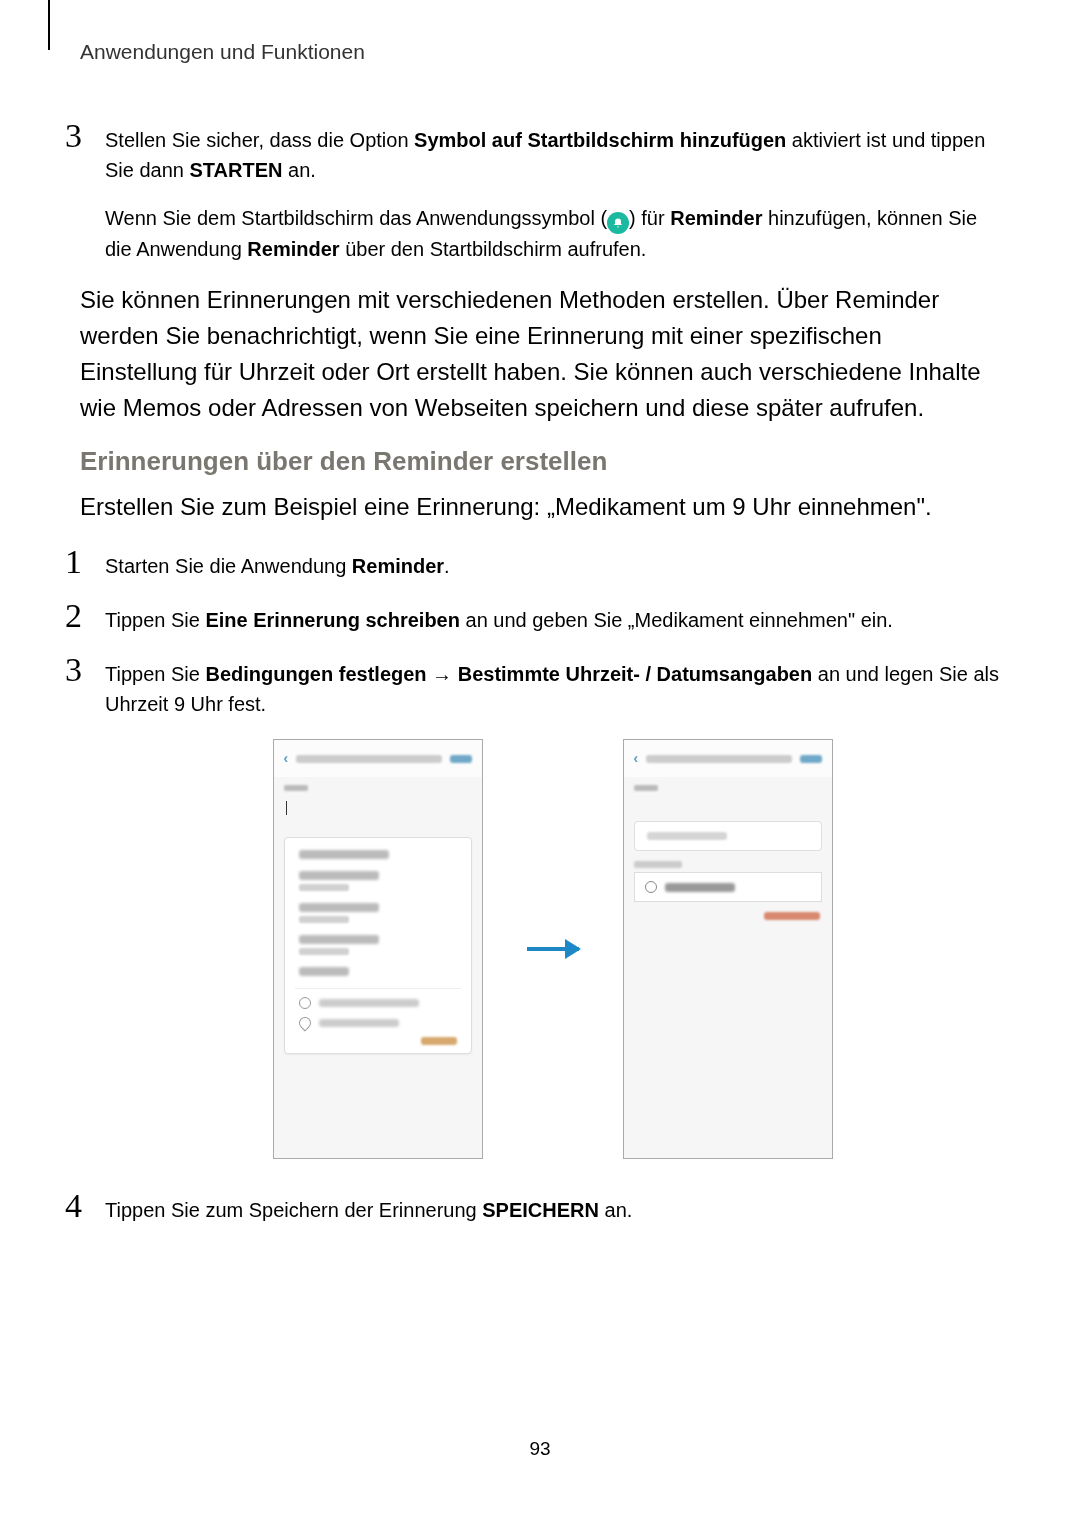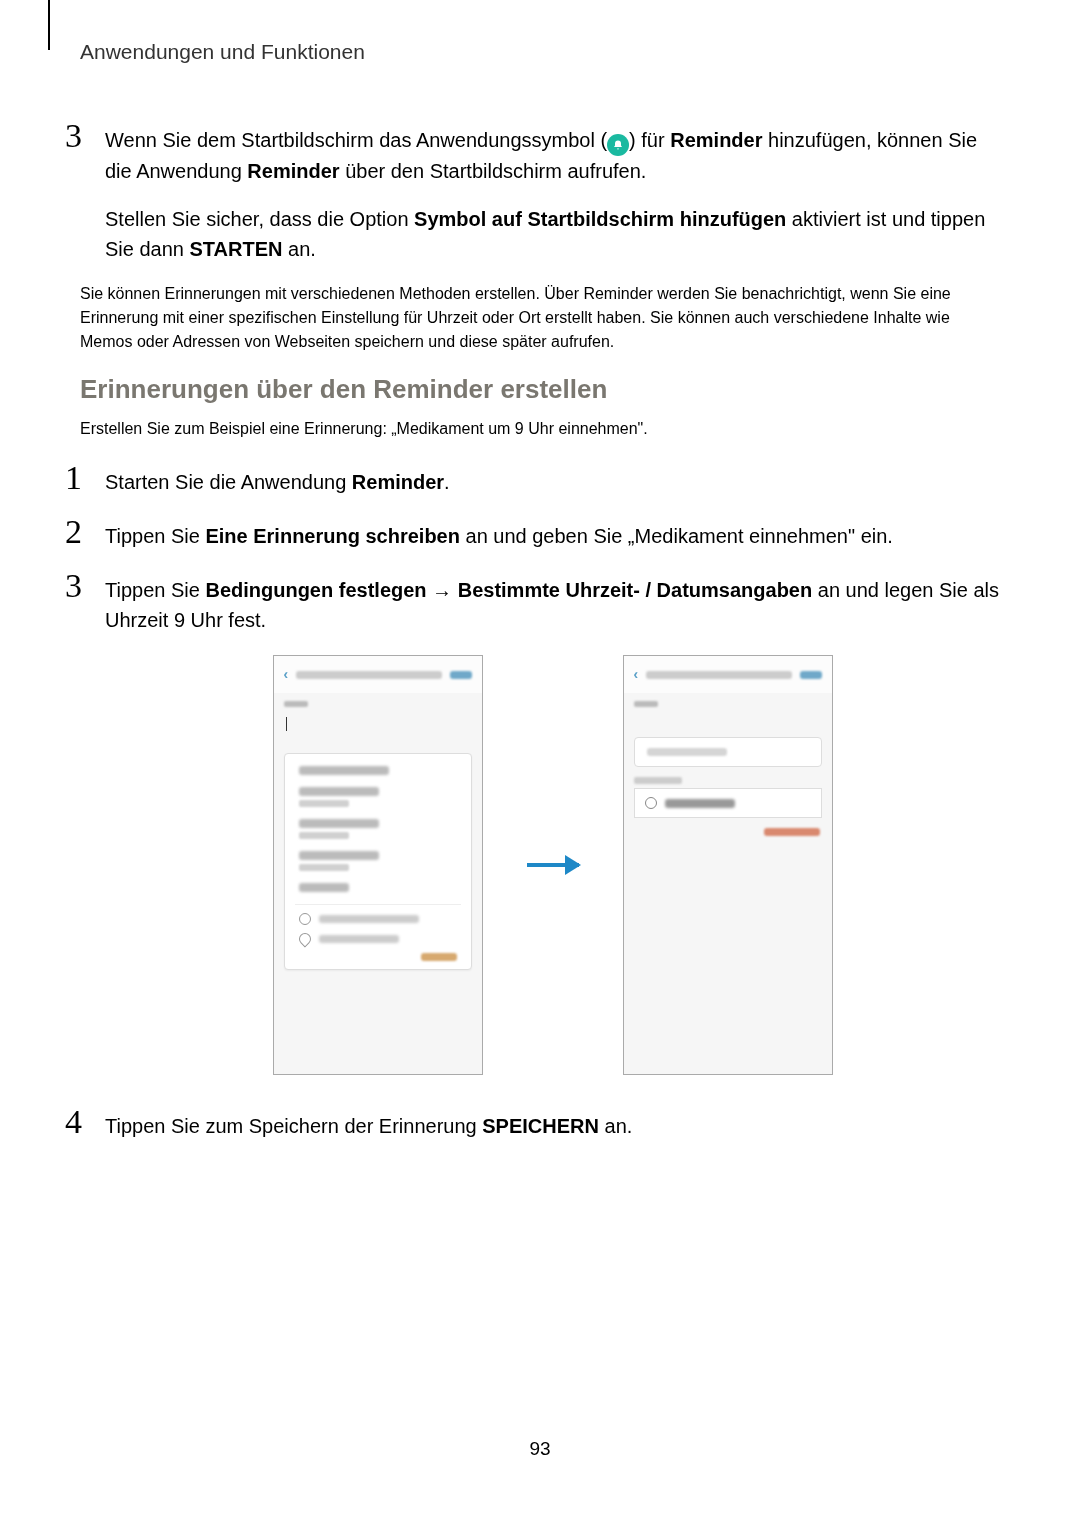--- a/index.html
+++ b/index.html
@@ -48,21 +48,21 @@
     line-height: 1.5;
     padding-top: 6px;
   }
   .step-body p { margin: 0 0 18px 0; }
   .h2 {
     font-size: 25px;
     font-weight: bold;
     margin: 25px 0 18px 0;
   }
   .para {
-    font-size: 16px;
+    font-size: 24px;
     line-height: 1.5;
     margin: 0 0 20px 0;
   }
   .h3 {
     font-size: 26px;
     font-weight: bold;
     color: #7a7770;
     margin: 10px 0 12px 0;
   }
   .bold { font-weight: bold; }
@@ -312,28 +312,28 @@
 
 <div class="page">
   <div class="side-rule"></div>
 
   <div class="header">Anwendungen und Funktionen</div>
 
   <div class="step-block">
     <div class="step-num">3</div>
     <div class="step-body">
       <p>
+        <span>Stellen Sie sicher, dass die Option </span><span class="bold">Symbol auf Startbildschirm hinzufügen</span><span> aktiviert ist und tippen Sie dann </span><span class="bold">STARTEN</span><span> an.</span>
+      </p>
+      <p>
         <span>Wenn Sie dem Startbildschirm das Anwendungssymbol (</span><span class="reminder-icon">
           <svg width="12" height="12" viewBox="0 0 24 24">
               <path fill="#fff" d="M12 3a6 6 0 00-6 6v4l-2 3h16l-2-3V9a6 6 0 00-6-6zm-2 16a2 2 0 004 0h-4z"></path>
             </svg>
         </span><span>) für </span><span class="bold">Reminder</span><span> hinzufügen, können Sie die Anwendung </span><span class="bold">Reminder</span><span> über den Startbildschirm aufrufen.</span>
-      </p>
-      <p>
-        <span>Stellen Sie sicher, dass die Option </span><span class="bold">Symbol auf Startbildschirm hinzufügen</span><span> aktiviert ist und tippen Sie dann </span><span class="bold">STARTEN</span><span> an.</span>
       </p>
     </div>
   </div>
 
   <p class="para">Sie können Erinnerungen mit verschiedenen Methoden erstellen. Über Reminder werden Sie benachrichtigt, wenn Sie eine Erinnerung mit einer spezifischen Einstellung für Uhrzeit oder Ort erstellt haben. Sie können auch verschiedene Inhalte wie Memos oder Adressen von Webseiten speichern und diese später aufrufen.</p>
 
   <div class="h3">Erinnerungen über den Reminder erstellen</div>
   <p class="para">Erstellen Sie zum Beispiel eine Erinnerung: „Medikament um 9 Uhr einnehmen".</p>
 
   <div class="step-block">

